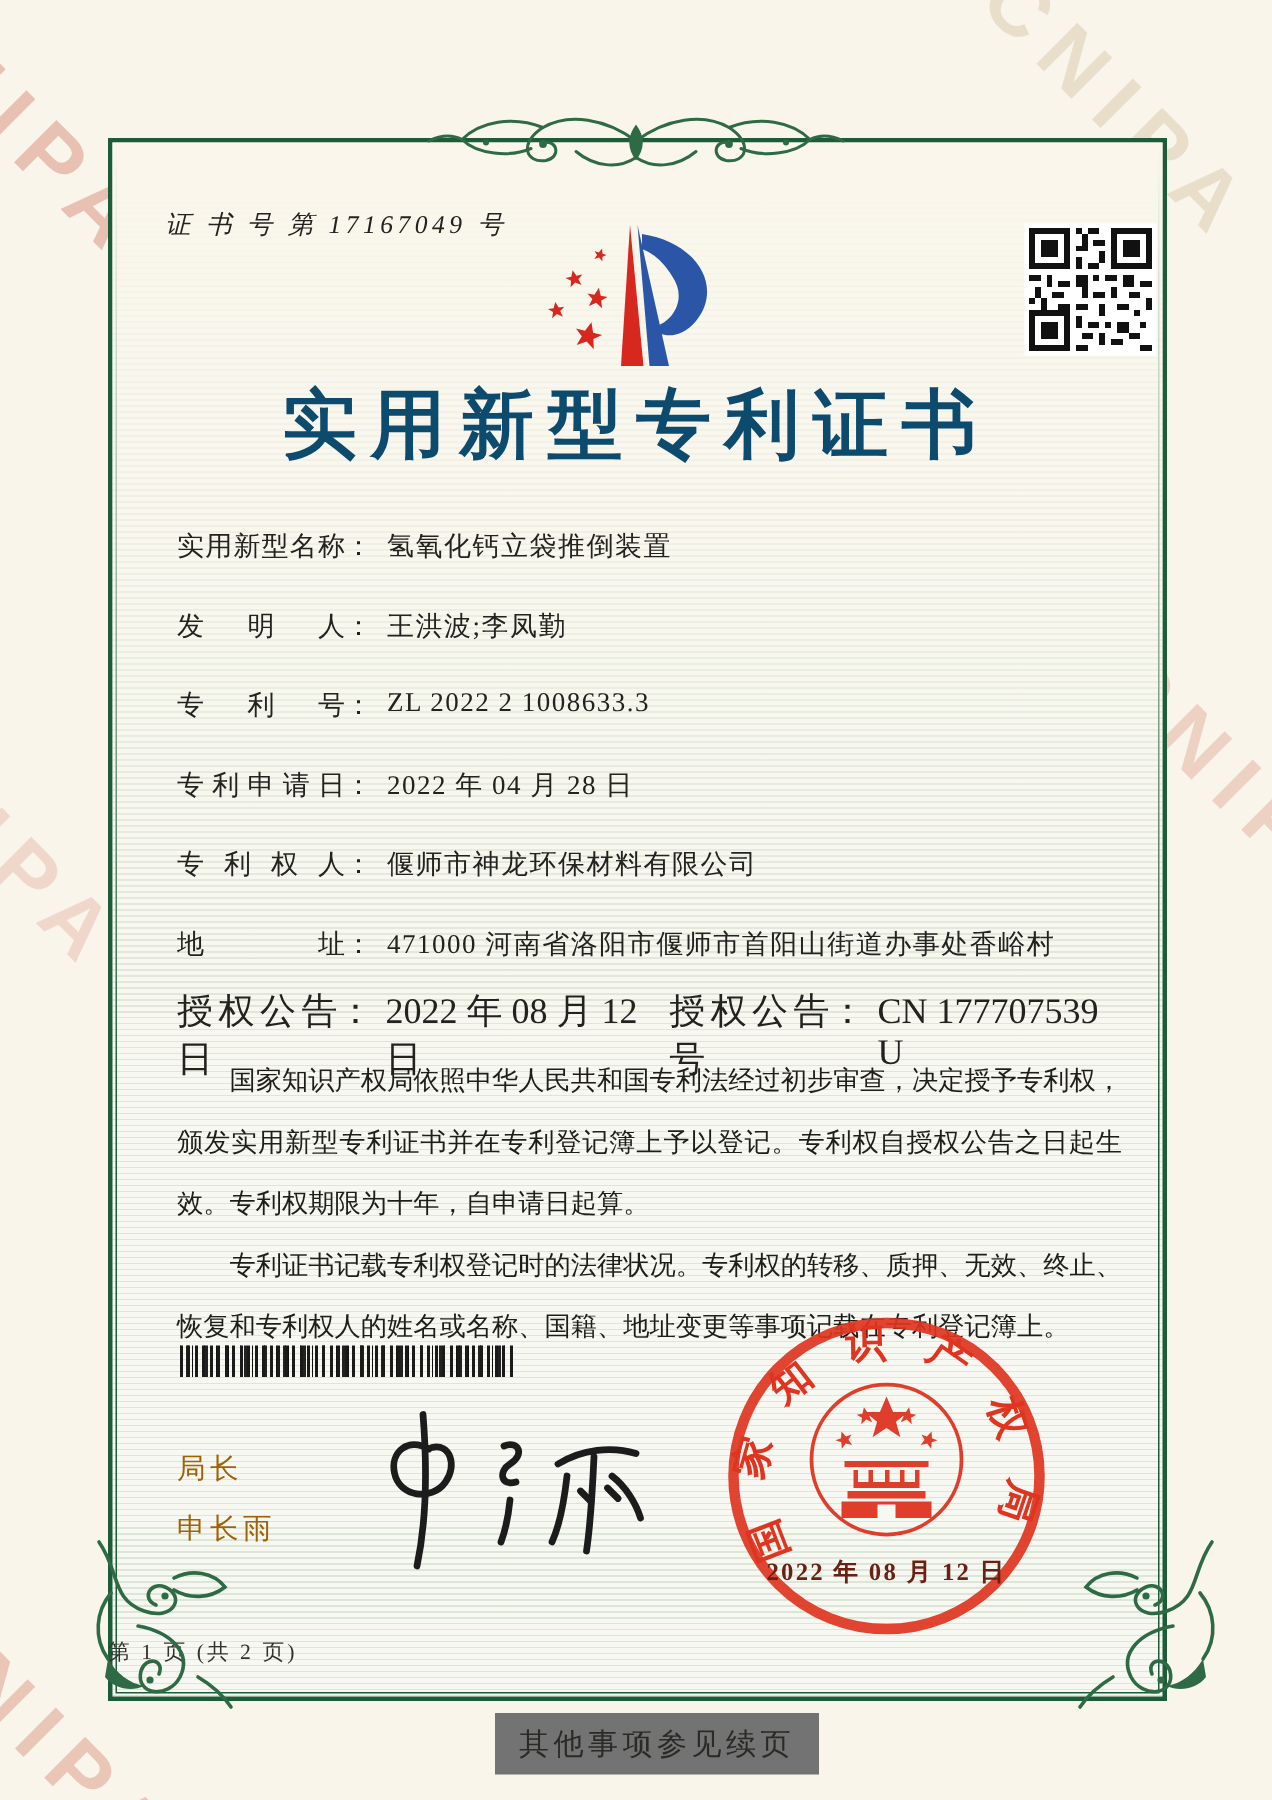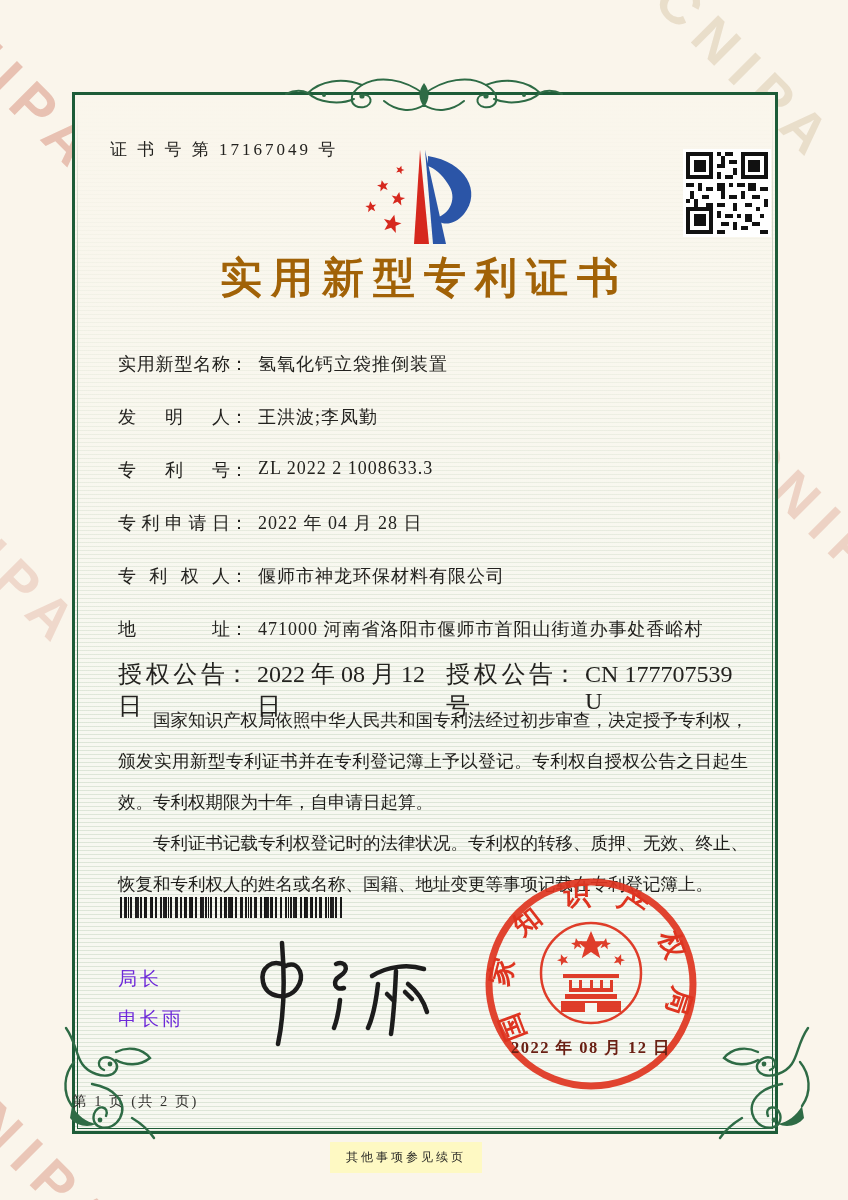--- a/index.html
+++ b/index.html
@@ -22,27 +22,27 @@
          border:3px solid #1d5c38;z-index:2;
          background:
            repeating-linear-gradient(0deg, rgba(146,176,142,.26) 0 1px, rgba(246,248,240,0) 1px 4px),
            #f7f8f1;}
   .frame::before{content:"";position:absolute;inset:2px;border:1px solid #1d5c38;}
   .frame::after{content:"";position:absolute;inset:0;
         background:linear-gradient(180deg,#faf6ec 0%, rgba(250,246,236,.55) 30%, rgba(250,246,236,0) 62%);}
 
   .content{position:absolute;inset:0;z-index:3;color:#23221f;}
 
-  .cert-number{position:absolute;left:110px;top:138px;font-size:17px;letter-spacing:3px;}
+  .cert-number{position:absolute;left:110px;top:138px;font-size:17px;letter-spacing:3px;font-style:italic;}
 
   .logo{position:absolute;left:350px;top:146px;}
   .qr{position:absolute;left:683px;top:149px;background:#fff;padding:3px;}
 
   .title{position:absolute;left:0;top:250px;width:848px;text-align:center;
-         font-size:42px;font-weight:bold;letter-spacing:9px;color:#a16207;}
+         font-size:50px;font-weight:bold;letter-spacing:9px;color:#0c4a6e;}
 
   .fields{position:absolute;left:118px;top:352px;width:640px;font-size:18px;}
   .frow{display:flex;align-items:flex-start;margin-bottom:29px;}
   .frow .lab{display:inline-block;width:112px;text-align:justify;text-align-last:justify;}
   .frow .colon{margin-right:10px;}
   .frow .val{letter-spacing:1px;white-space:nowrap;}
   .grant-row{position:absolute;left:118px;top:658px;width:630px;display:flex;
              justify-content:flex-end;font-size:24px;}
   .grant-row .grp{display:flex;align-items:baseline;}
   .grant-row .lab{display:inline-block;width:112px;text-align:justify;text-align-last:justify;}
@@ -52,30 +52,30 @@
              line-height:41px;text-align:justify;color:#1e1d1a;}
   .body-text p{margin:0;text-indent:2em;}
 
   .barcode{position:absolute;left:120px;top:897px;width:222px;height:21px;
            background:
              repeating-linear-gradient(90deg,#1a1a1a 0 2px,transparent 2px 5px),
              repeating-linear-gradient(90deg,#111 0 1px,transparent 1px 8px),
              repeating-linear-gradient(90deg,transparent 0 4px,#222 4px 6px,transparent 6px 13px);}
 
   .signer{position:absolute;left:118px;top:966px;font-family:Liberation Sans, sans-serif;
-          font-size:19px;color:#6d28d9;}
+          font-size:19px;color:#a16207;}
   .signer div{margin-bottom:14px;letter-spacing:3px;}
   .signature{position:absolute;left:248px;top:938px;}
 
   .seal{position:absolute;left:481px;top:876px;}
 
   .page-footer{position:absolute;left:72px;top:1092px;width:700px;text-align:left;
                font-size:14.5px;letter-spacing:2px;color:#33322f;}
-  .continuation{position:absolute;left:330px;top:1142px;background:#fef9c3;
-                padding:7px 16px;font-size:12px;letter-spacing:3px;color:#2a2a26;}
+  .continuation{position:absolute;left:330px;top:1142px;background:#737373;
+                padding:7px 16px;font-size:20px;letter-spacing:3px;color:#2a2a26;}
 
   .ornament{position:absolute;z-index:4;}
   .orn-top{left:284px;top:71px;}
   .orn-bl{left:58px;top:1022px;transform:scaleX(-1);}
   .orn-br{left:712px;top:1022px;}
 </style>
 </head>
 <body>
 
 <div class="page">

